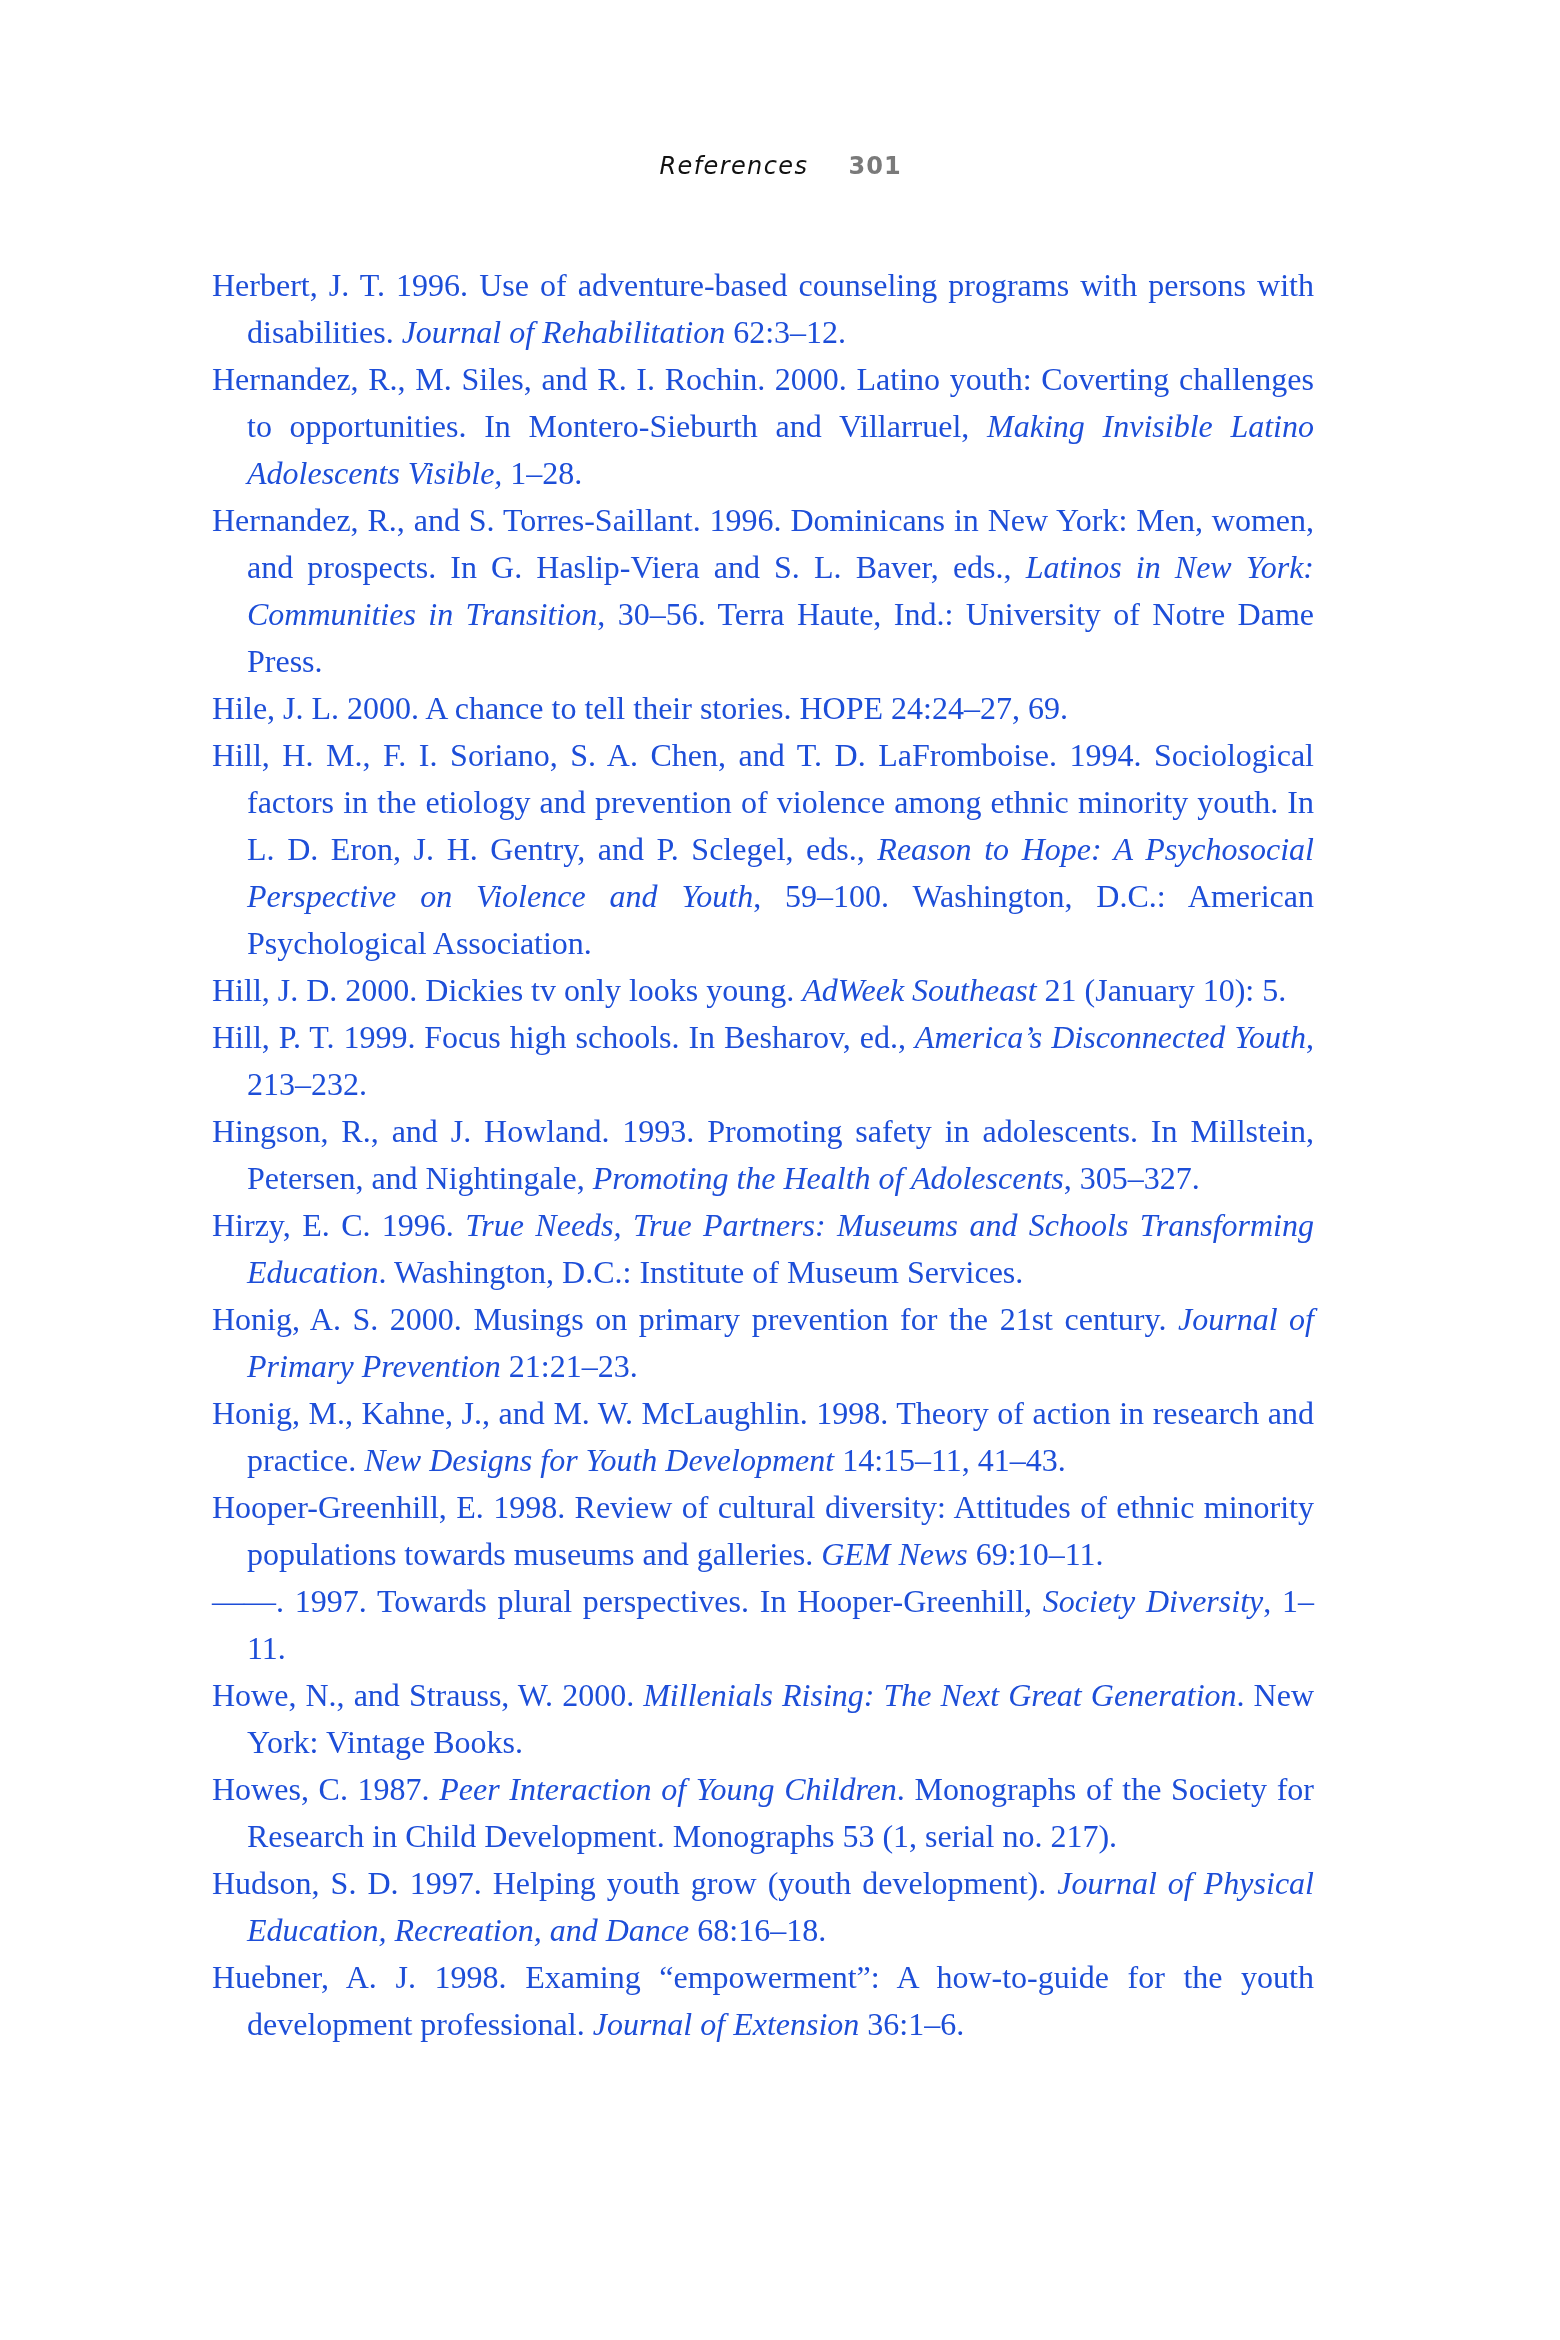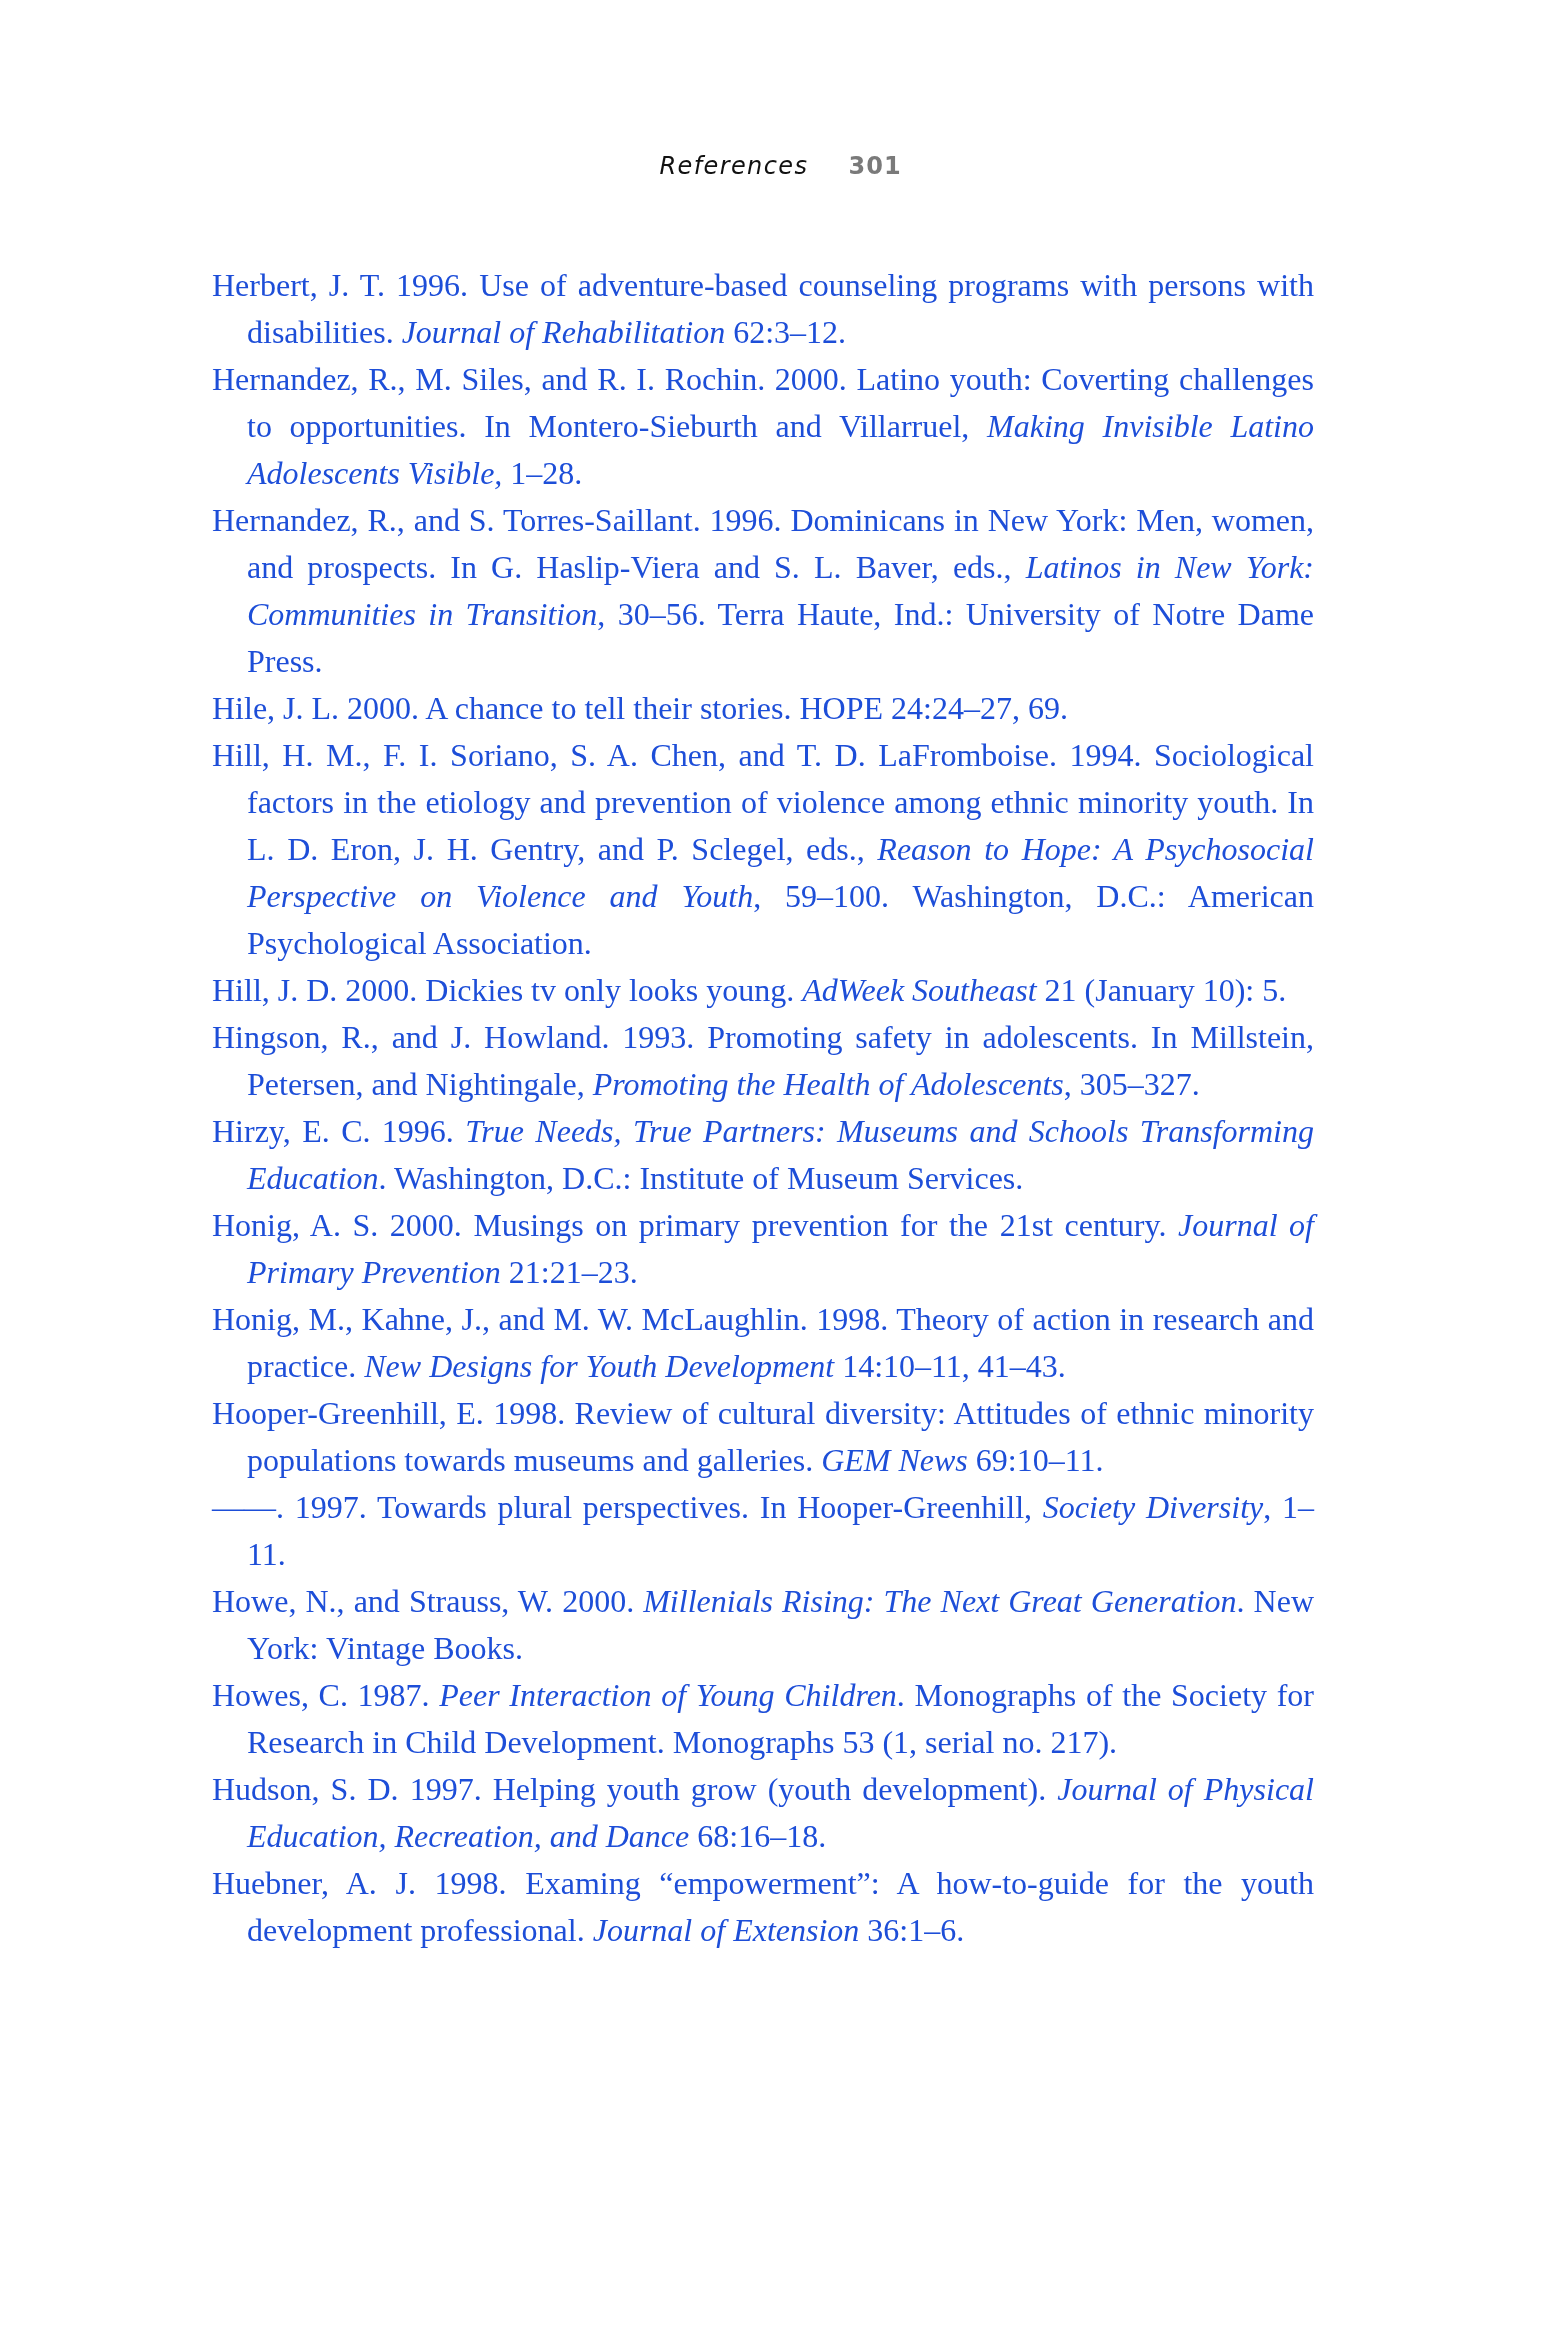--- a/index.html
+++ b/index.html
@@ -32,24 +32,25 @@
     <span class="title">References</span>
     <span class="num">301</span>
   </div>
   <div class="refs" id="refs">
       <p class="ref"><span>Herbert, J. T. 1996. Use of adventure-based counseling programs with persons with disabilities. </span><i>Journal of Rehabilitation</i><span> 62:3–12.</span></p>
       <p class="ref"><span>Hernandez, R., M. Siles, and R. I. Rochin. 2000. Latino youth: Coverting challenges to opportunities. In Montero-Sieburth and Villarruel, </span><i>Making Invisible Latino Adolescents Visible,</i><span> 1–28.</span></p>
       <p class="ref"><span>Hernandez, R., and S. Torres-Saillant. 1996. Dominicans in New York: Men, women, and prospects. In G. Haslip-Viera and S. L. Baver, eds., </span><i>Latinos in New York: Communities in Transition</i><span>, 30–56. Terra Haute, Ind.: University of Notre Dame Press.</span></p>
       <p class="ref"><span>Hile, J. L. 2000. A chance to tell their stories. HOPE 24:24–27, 69.</span></p>
       <p class="ref"><span>Hill, H. M., F. I. Soriano, S. A. Chen, and T. D. LaFromboise. 1994. Sociological factors in the etiology and prevention of violence among ethnic minority youth. In L. D. Eron, J. H. Gentry, and P. Sclegel, eds., </span><i>Reason to Hope: A Psychosocial Perspective on Violence and Youth</i><span>, 59–100. Washington, D.C.: American Psychological Association.</span></p>
       <p class="ref"><span>Hill, J. D. 2000. Dickies tv only looks young. </span><i>AdWeek Southeast</i><span> 21 (January 10): 5.</span></p>
+      <p class="ref"><span>Hill, P. T. 1999. Focus high schools. In Besharov, ed., </span><i>America’s Disconnected Youth</i><span>, 213–232.</span></p>
       <p class="ref"><span>Hingson, R., and J. Howland. 1993. Promoting safety in adolescents. In Millstein, Petersen, and Nightingale, </span><i>Promoting the Health of Adolescents</i><span>, 305–327.</span></p>
       <p class="ref"><span>Hirzy, E. C. 1996. </span><i>True Needs, True Partners: Museums and Schools Transforming Education</i><span>. Washington, D.C.: Institute of Museum Services.</span></p>
       <p class="ref"><span>Honig, A. S. 2000. Musings on primary prevention for the 21st century. </span><i>Journal of Primary Prevention</i><span> 21:21–23.</span></p>
-      <p class="ref"><span>Honig, M., Kahne, J., and M. W. McLaughlin. 1998. Theory of action in research and practice. </span><i>New Designs for Youth Development</i><span> 14:10–11, 41–43.</span></p>
+      <p class="ref"><span>Honig, M., Kahne, J., and M. W. McLaughlin. 1998. Theory of action in research and practice. </span><i>New Designs for Youth Development</i><span> 14:15–11, 41–43.</span></p>
       <p class="ref"><span>Hooper-Greenhill, E. 1998. Review of cultural diversity: Attitudes of ethnic minority populations towards museums and galleries. </span><i>GEM News</i><span> 69:10–11.</span></p>
       <p class="ref"><span>——. 1997. Towards plural perspectives. In Hooper-Greenhill, </span><i>Society Diversity</i><span>, 1–11.</span></p>
       <p class="ref"><span>Howe, N., and Strauss, W. 2000. </span><i>Millenials Rising: The Next Great Generation</i><span>. New York: Vintage Books.</span></p>
       <p class="ref"><span>Howes, C. 1987. </span><i>Peer Interaction of Young Children</i><span>. Monographs of the Society for Research in Child Development. Monographs 53 (1, serial no. 217).</span></p>
       <p class="ref"><span>Hudson, S. D. 1997. Helping youth grow (youth development). </span><i>Journal of Physical Education, Recreation, and Dance</i><span> 68:16–18.</span></p>
       <p class="ref"><span>Huebner, A. J. 1998. Examing “empowerment”: A how-to-guide for the youth development professional. </span><i>Journal of Extension</i><span> 36:1–6.</span></p>
     </div>
 </div>
 
 

